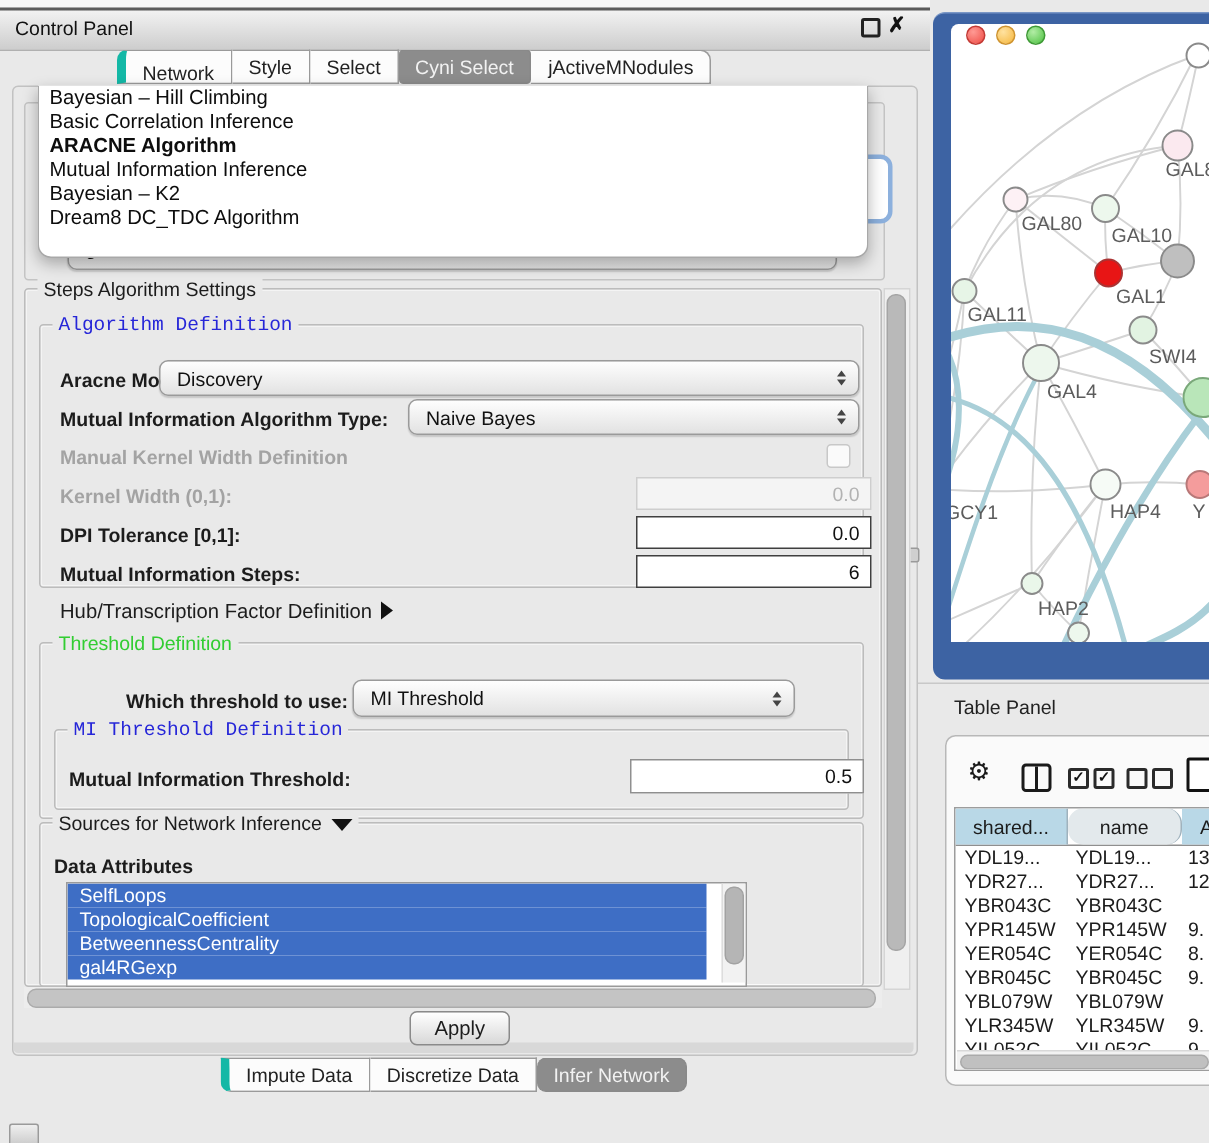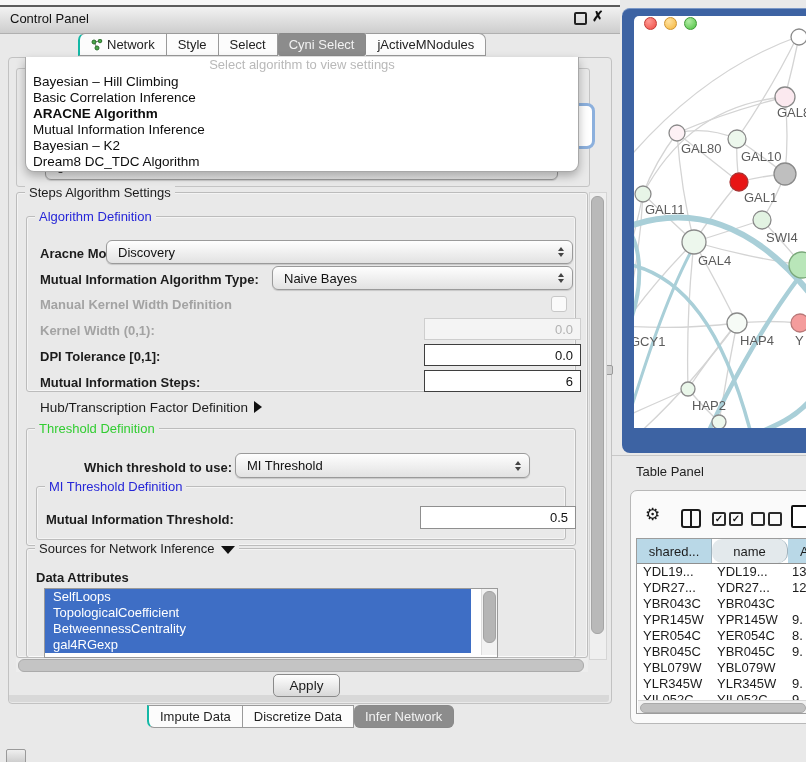--- a/index.html
+++ b/index.html
@@ -11,21 +11,21 @@
   .cp-titlebar{left:0;top:5px;width:620px;height:26px;
      background:linear-gradient(#f2f2f2,#cdcdcd);border-top:2px solid #5c5c5c;border-bottom:1px solid #b0b0b0;}
   .cp-title{position:absolute;left:10px;top:4px;font-size:13px;color:#111;}
   .float-ic{position:absolute;left:574px;top:5px;width:9px;height:9px;border:2px solid #222;border-radius:2px;background:transparent;}
   .close-ic{position:absolute;left:592px;top:1px;font-size:14px;font-weight:bold;color:#111;}
   
   .tabs{display:flex;}
   .tabs-top{left:78px;top:33px;height:23px;}
   .tab{border:1px solid #9a9a9a;border-left:none;background:#fcfcfc;height:21px;line-height:21px;
        padding:0 11px;font-size:13px;color:#222;white-space:nowrap;display:flex;align-items:center;gap:4px;}
-  .tab.first{border-left:2px solid #14b8a6;border-radius:7px 0 0 0;}
+  .tab.first{border-left:6px solid #14b8a6;border-radius:7px 0 0 0;flex-direction:column;}
   .tab.last{border-radius:0 7px 0 0;}
   .tab.sel{background:#8c8c8c;color:#f2f2f2;border-color:#898989;border-radius:3px;}
   .tabs-bottom{left:147px;top:705px;height:23px;}
   .tab.b{height:21px;}
   .tab.b.first{border-radius:0 0 0 7px;}
   .tab.b.last{border-radius:6px;}
   
   .content-panel{left:8px;top:57px;width:602px;height:645px;border:1px solid #c2c2c2;border-radius:4px;background:#e9e9e9;}
   .panel-bottom-strip{left:9px;top:695px;width:600px;height:7px;background:#d8d8d8;border-radius:0 0 3px 3px;}
   
@@ -34,21 +34,21 @@
   .bg-combo{left:45px;top:151px;width:476px;height:27px;z-index:2;line-height:25px;color:#9e9e9e;}
   
   .dd{left:25px;top:57px;width:552px;height:114px;background:#fff;border:1px solid #a8a8a8;border-top:none;
       border-radius:0 0 9px 9px;box-shadow:0 4px 10px rgba(0,0,0,.28);z-index:30;}
   .dd-prompt{height:17px;line-height:16px;text-align:center;color:#b9b9b9;font-size:13px;}
   .dd-item{height:16px;line-height:16px;padding-left:7px;font-size:13.5px;color:#0d0d0d;white-space:nowrap;}
   .dd-item.bold{font-weight:bold;}
   
   .gbox{border:1px solid #bcbcbc;border-radius:3px;box-shadow:inset 0 0 0 1px rgba(255,255,255,.5);z-index:3;}
   .gtitle{position:absolute;top:-8px;left:8px;background:#e9e9e9;padding:0 4px;font-size:13px;white-space:nowrap;z-index:4;}
-  .blue{color:#2626d8;} .green{color:#32cd32;}
+  .blue{color:#2626d8;font-family:Liberation Mono, monospace;} .green{color:#32cd32;}
   .lbl{position:absolute;font-size:13px;font-weight:bold;color:#1c1c1c;white-space:nowrap;z-index:4;}
   .lbl.dis{color:#a3a3a3;}
   .plain{font-weight:normal;font-size:13.5px;}
   .combo{position:absolute;background:linear-gradient(#fefefe,#e2e2e2);border:1px solid #9a9a9a;border-radius:6px;
          font-size:13px;color:#111;display:flex;align-items:center;padding:0 24px 0 11px;z-index:4;
          box-shadow:0 1px 1px rgba(0,0,0,.15);white-space:nowrap;}
   .carrows{position:absolute;right:8px;top:50%;transform:translateY(-50%);display:flex;flex-direction:column;gap:2px;}
   .tri-up{width:0;height:0;border-left:3.5px solid transparent;border-right:3.5px solid transparent;border-bottom:4.5px solid #444;}
   .tri-dn{width:0;height:0;border-left:3.5px solid transparent;border-right:3.5px solid transparent;border-top:4.5px solid #444;}
   .tri-right{display:inline-block;width:0;height:0;border-top:6px solid transparent;border-bottom:6px solid transparent;border-left:8px solid #111;margin-left:6px;vertical-align:-1px;}
@@ -147,21 +147,20 @@
   <div class="abs bg-bluecombo"></div>
   <div class="abs combo bg-combo">
     <span>gal-filtered sif default node</span>
     <span class="carrows">
         <span class="tri-up"></span>
         <span class="tri-dn"></span>
       </span>
   </div>
 
   <div class="abs dd">
-    <div class="dd-prompt">Select algorithm to view settings</div>
     <div class="dd-item">Bayesian – Hill Climbing</div>
     <div class="dd-item">Basic Correlation Inference</div>
     <div class="dd-item bold">ARACNE Algorithm</div>
     <div class="dd-item">Mutual Information Inference</div>
     <div class="dd-item">Bayesian – K2</div>
     <div class="dd-item">Dream8 DC_TDC Algorithm</div>
   </div>
 
   <div class="abs gbox" style="left:16px;top:192px;width:570px;height:464px;">
     <span class="gtitle">Steps Algorithm Settings</span>

